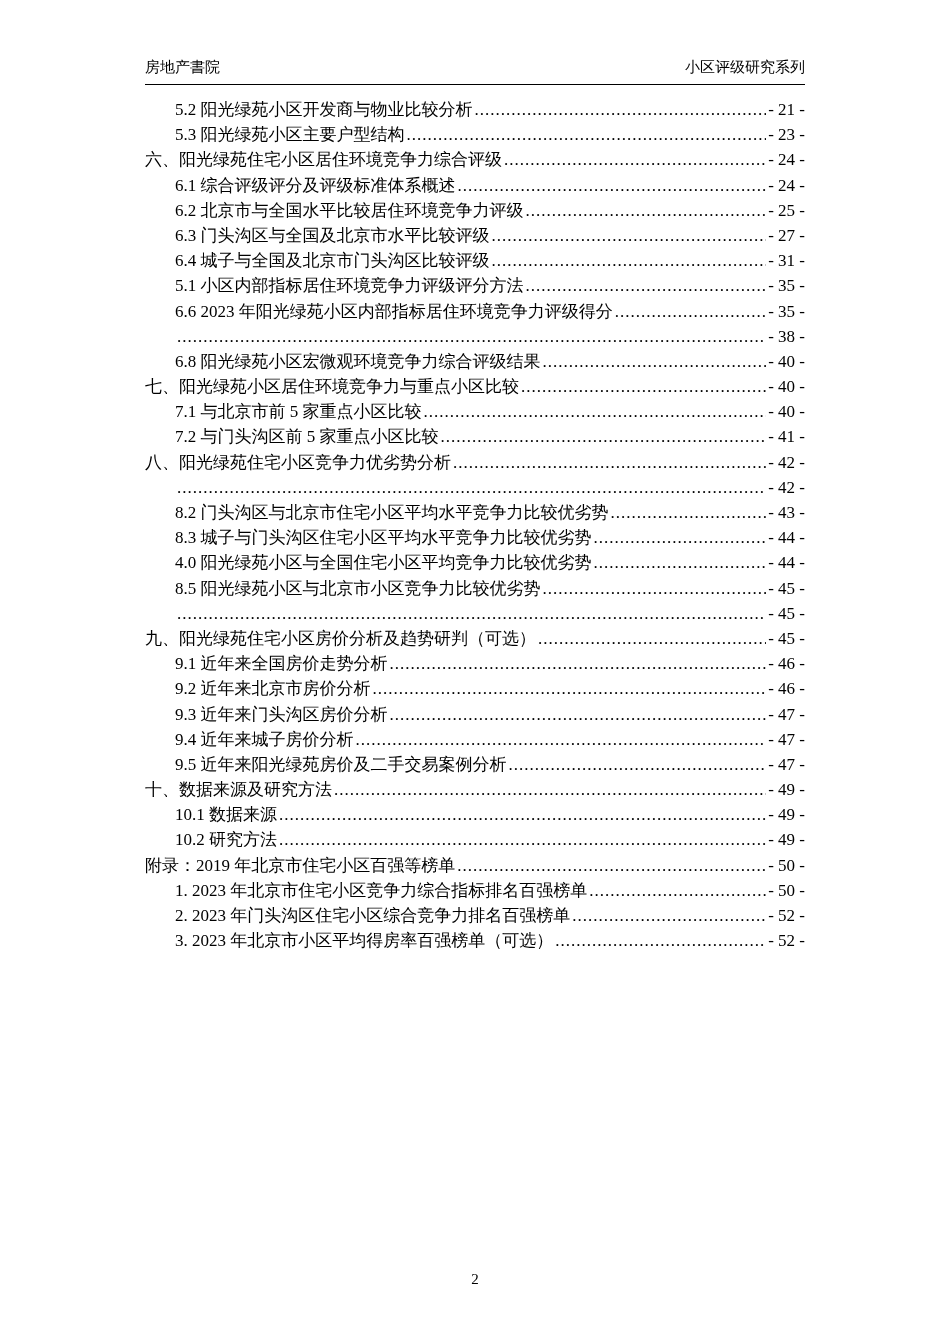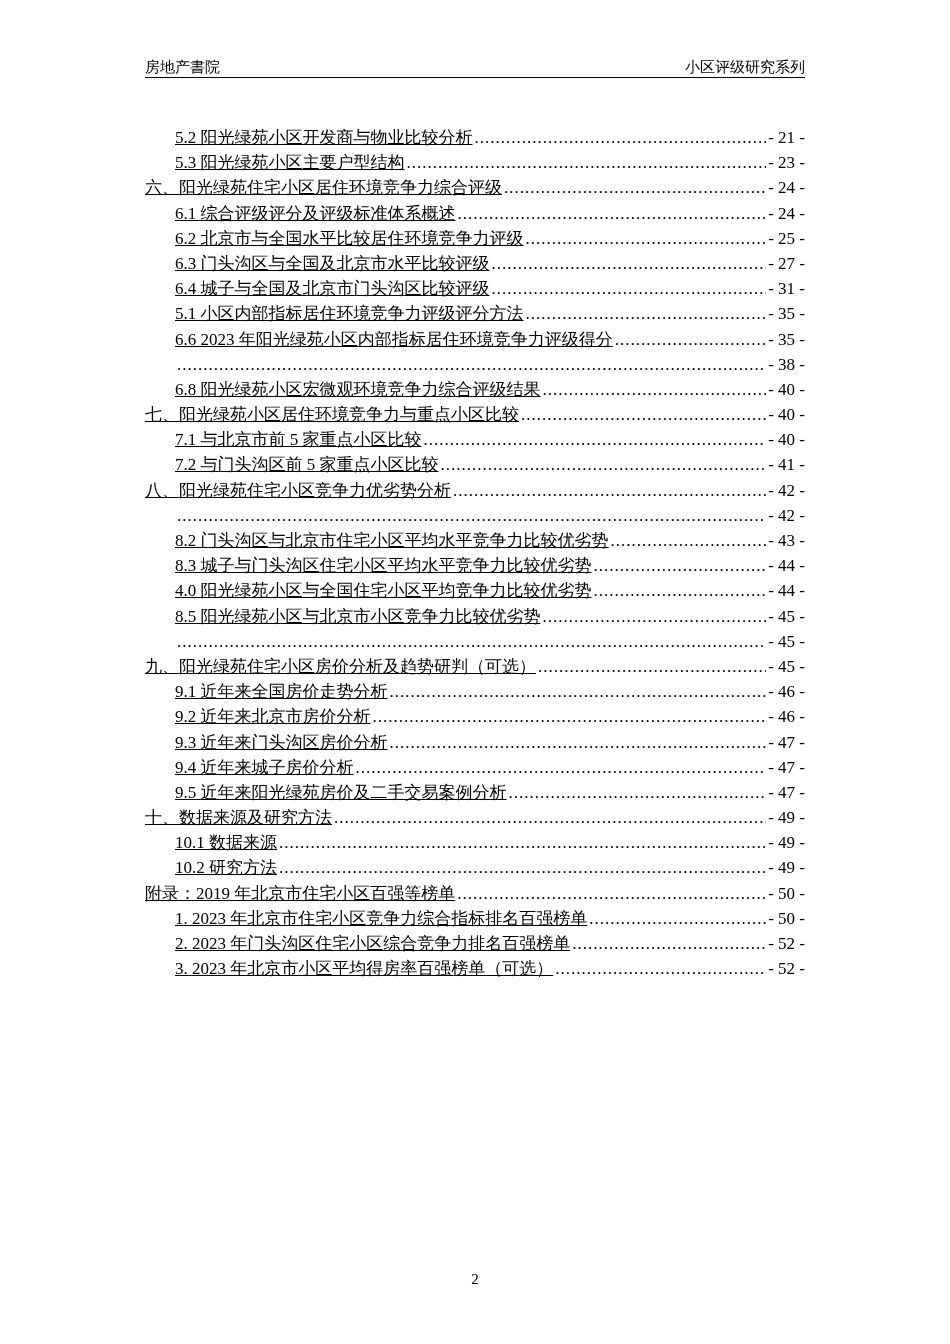--- a/index.html
+++ b/index.html
@@ -20,20 +20,21 @@
   }
   .header {
     position: absolute;
     top: 58px;
     left: 145px;
     right: 145px;
     display: flex;
     justify-content: space-between;
     align-items: flex-end;
     font-size: 15px;
+    padding-bottom: 7px;
     border-bottom: 1px solid #000000;
   }
   .toc {
     position: absolute;
     top: 97px;
     left: 145px;
     right: 145px;
   }
   .toc-entry {
     display: flex;
@@ -42,37 +43,35 @@
     line-height: 25.2px;
     font-size: 17px;
     white-space: nowrap;
   }
   .toc-entry.level-1 {
     padding-left: 30px;
   }
   .entry-label {
     white-space: nowrap;
     flex: 0 0 auto;
-    text-decoration: underline;
   }
   .entry-dots {
     flex: 1 1 auto;
     overflow: hidden;
     white-space: nowrap;
     margin: 0 2px;
     min-width: 10px;
   }
   .entry-dots::after {
     content: "..........................................................................................................................................................................................................................................................";
     letter-spacing: 1px;
   }
   .entry-page {
     flex: 0 0 auto;
     white-space: nowrap;
-    margin-top: 28px;
   }
   .footer {
     position: absolute;
     bottom: 56px;
     left: 0;
     right: 0;
     text-align: center;
     font-size: 15px;
   }
 </style>

